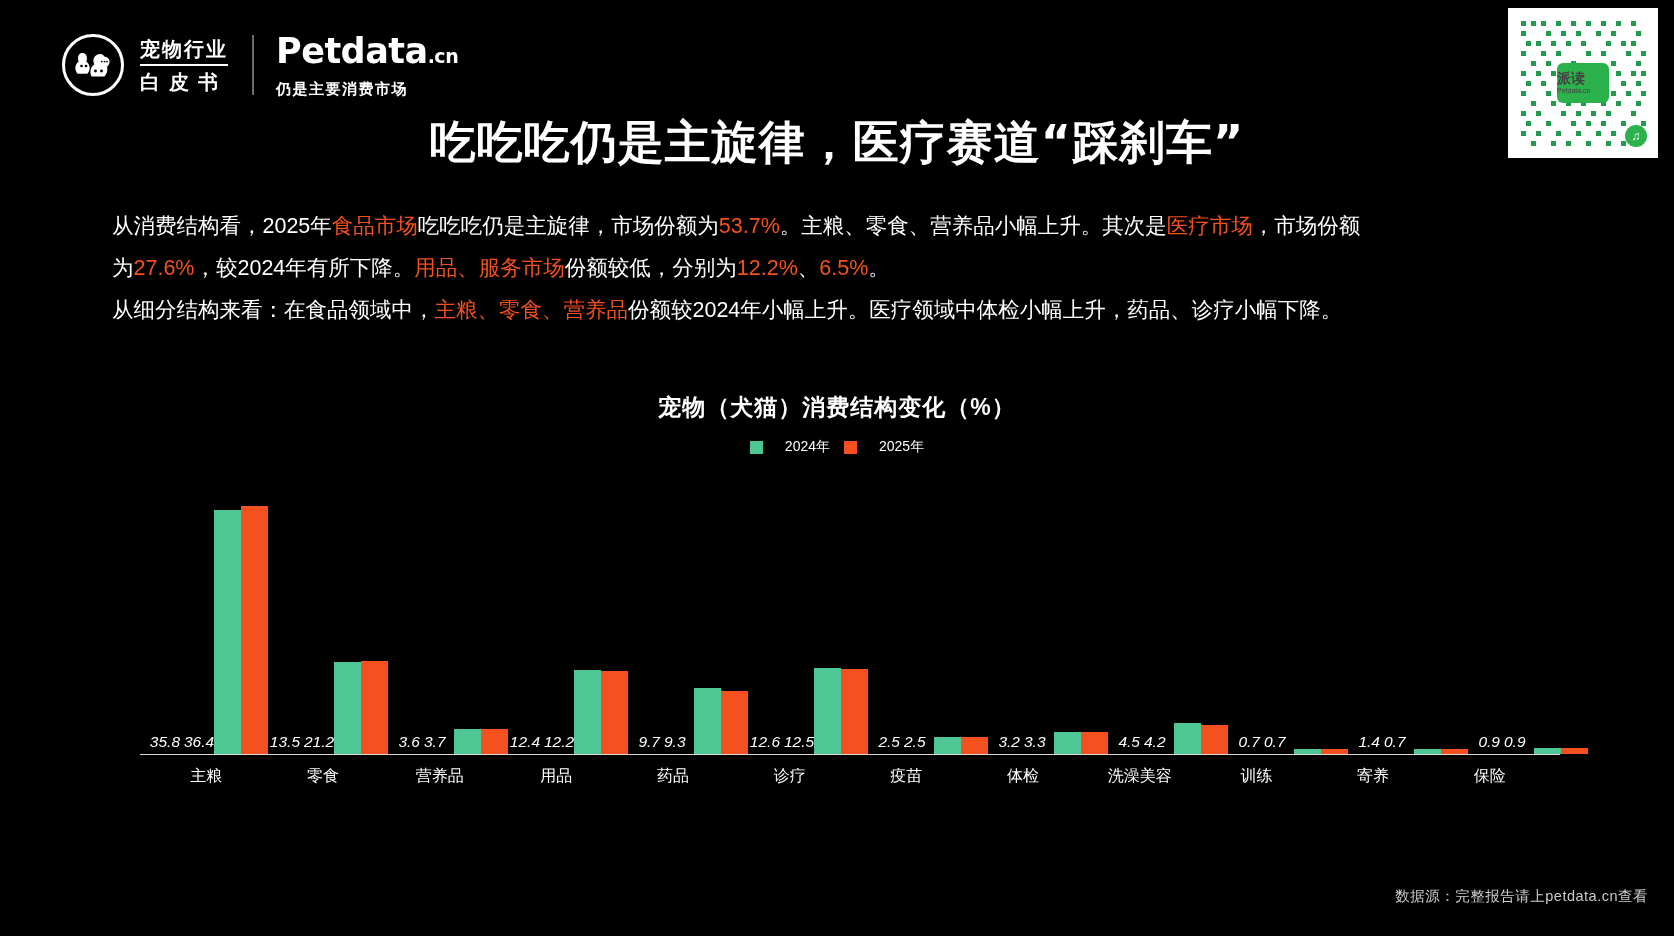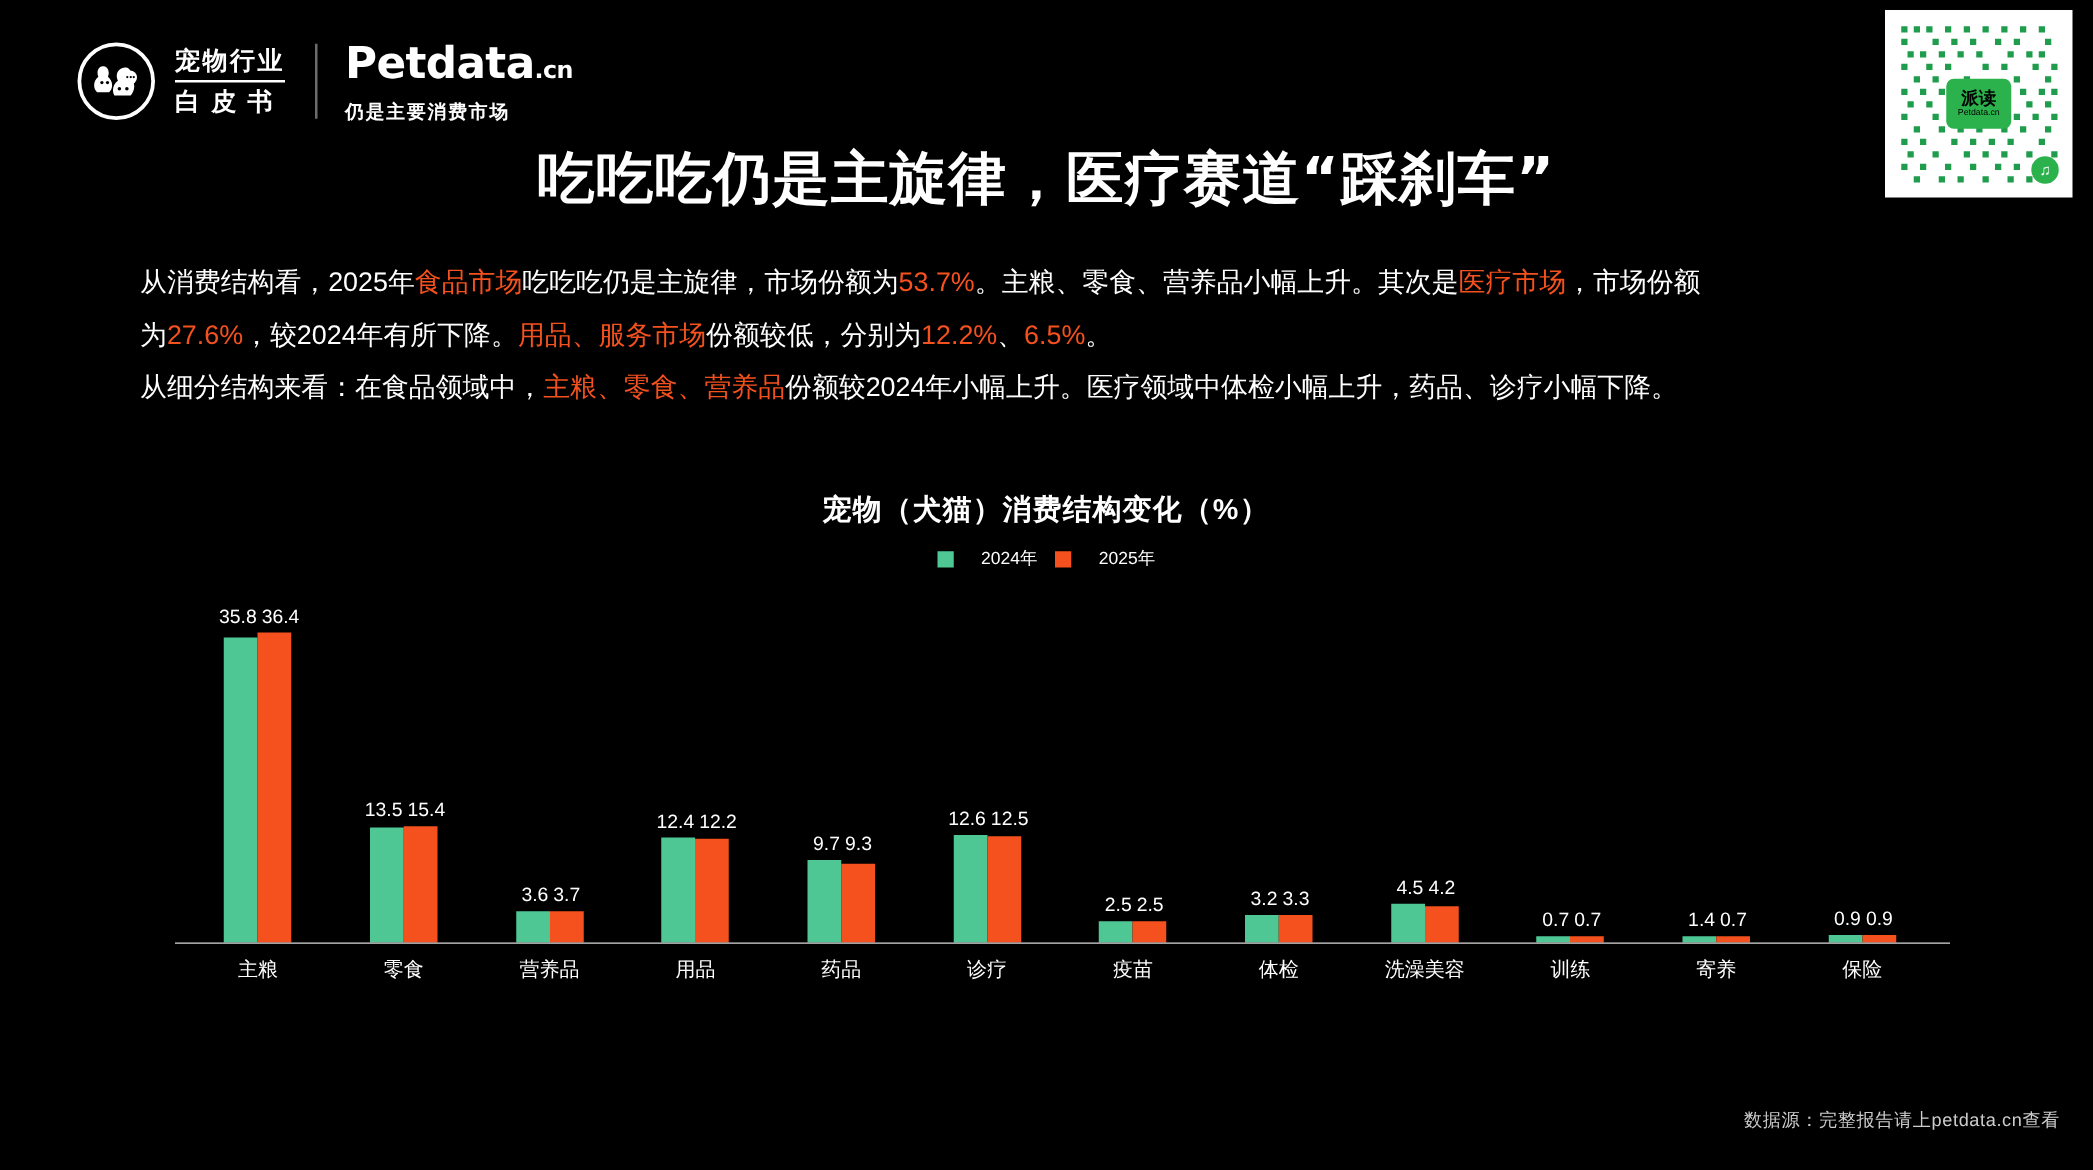--- a/index.html
+++ b/index.html
@@ -22,22 +22,22 @@
   .vdiv { width: 2px; height: 60px; background: #6c6c6c; margin: 0 22px 0 24px; }
   .brand { color: #fff; }
   .brand .bname { font-size: 35px; font-weight: bold; letter-spacing: -0.5px; line-height: 40px; font-family: "DejaVu Sans", sans-serif; }
   .brand .bname .cn { font-size: 19px; font-weight: bold; }
   .brand .btag { font-size: 15px; letter-spacing: 1.5px; margin-top: 4px; font-weight: bold; }
 
   
   .qr-box { position: absolute; right: 16px; top: 8px; width: 150px; height: 150px; background: #fff; padding: 7px; }
   .qr-inner { width: 100%; height: 100%; position: relative; overflow: hidden; background: #fff; }
   .qr-center { position: absolute; left: 50%; top: 50%; transform: translate(-50%,-50%);
-    width: 52px; height: 40px; background: #2bb24c; border-radius: 6px; color: #000000;
-    display: flex; flex-direction: column; align-items: center; justify-content: center; z-index: 3; }
+    width: 52px; height: 40px; background: #2bb24c; border-radius: 6px; color: #404040;
+    display: flex; flex-direction: column; justify-content: center; z-index: 3; }
   .qr-center .t1 { font-size: 14px; font-weight: bold; line-height: 15px; }
   .qr-center .t2 { font-size: 7px; line-height: 9px; }
   .qr-badge { position: absolute; right: 4px; bottom: 4px; width: 22px; height: 22px; border-radius: 50%;
     background: #2bb24c; color: #fff; font-size: 12px; display:flex; align-items:center; justify-content:center; z-index:3;}
 
   
   .main-title { position: absolute; left: 0; right: 0; top: 112px; text-align: center;
     color: #fff; font-size: 46px; font-weight: bold; letter-spacing: 1px;
     font-family: "DejaVu Sans", sans-serif; }
 
@@ -50,21 +50,21 @@
   
   .chart-title { position: absolute; left: 0; right: 0; top: 392px; text-align: center;
     color: #fff; font-size: 23px; font-weight: bold; letter-spacing: 1px; }
   .legend { position: absolute; left: 0; right: 0; top: 438px; display: flex; justify-content: center;
     align-items: center; gap: 14px; }
   .legend .item { display: flex; align-items: center; gap: 22px; color: #ffffff; font-size: 14px; }
   .legend .sw { width: 13px; height: 13px; display: inline-block; }
   .axis { position: absolute; left: 140px; top: 754px; width: 1420px; height: 1px; background: #d9d9d9; }
   .groups { position: absolute; left: 148px; top: 478px; width: 1400px; height: 276px;
     display: flex; align-items: flex-end; }
-  .group { flex: 1 1 0; display: flex; flex-direction: column; align-items: center; justify-content: flex-end; height: 100%; }
+  .group { flex: 1 1 0; display: flex; flex-direction: row; align-items: flex-end; justify-content: flex-end; height: 100%; font-style: italic; }
   .bars { display: flex; align-items: flex-end; justify-content: center; gap: 0; }
   .bar { width: 27px; }
   .bar.y24 { background: #4ec795; }
   .bar.y25 { background: #f4511e; }
   .vals { display: flex; justify-content: center; align-items: flex-end; gap: 0; margin-bottom: 4px; }
   .vals span { width: 33px; text-align: center; color: #ffffff; font-size: 15.5px; line-height: 17px; }
   .vals span.v24 { text-align: right; padding-right: 1px; }
   .vals span.v25 { text-align: left; padding-left: 3px; }
   .xlabels { position: absolute; left: 148px; top: 766px; width: 1400px; display: flex; }
   .xlabels div { flex: 1 1 0; text-align: center; color: #ffffff; font-size: 16px; }
@@ -233,21 +233,21 @@
           <span class="v25">36.4</span>
         </div>
         <div class="bars">
           <div class="bar y24" style="height: 243.912px;"></div>
           <div class="bar y25" style="height: 248px;"></div>
         </div>
       </div>
       <div class="group">
         <div class="vals">
           <span class="v24">13.5</span>
-          <span class="v25">15.4</span>
+          <span class="v25">21.2</span>
         </div>
         <div class="bars">
           <div class="bar y24" style="height: 91.978px;"></div>
           <div class="bar y25" style="height: 92.6593px;"></div>
         </div>
       </div>
       <div class="group">
         <div class="vals">
           <span class="v24">3.6</span>
           <span class="v25">3.7</span>

